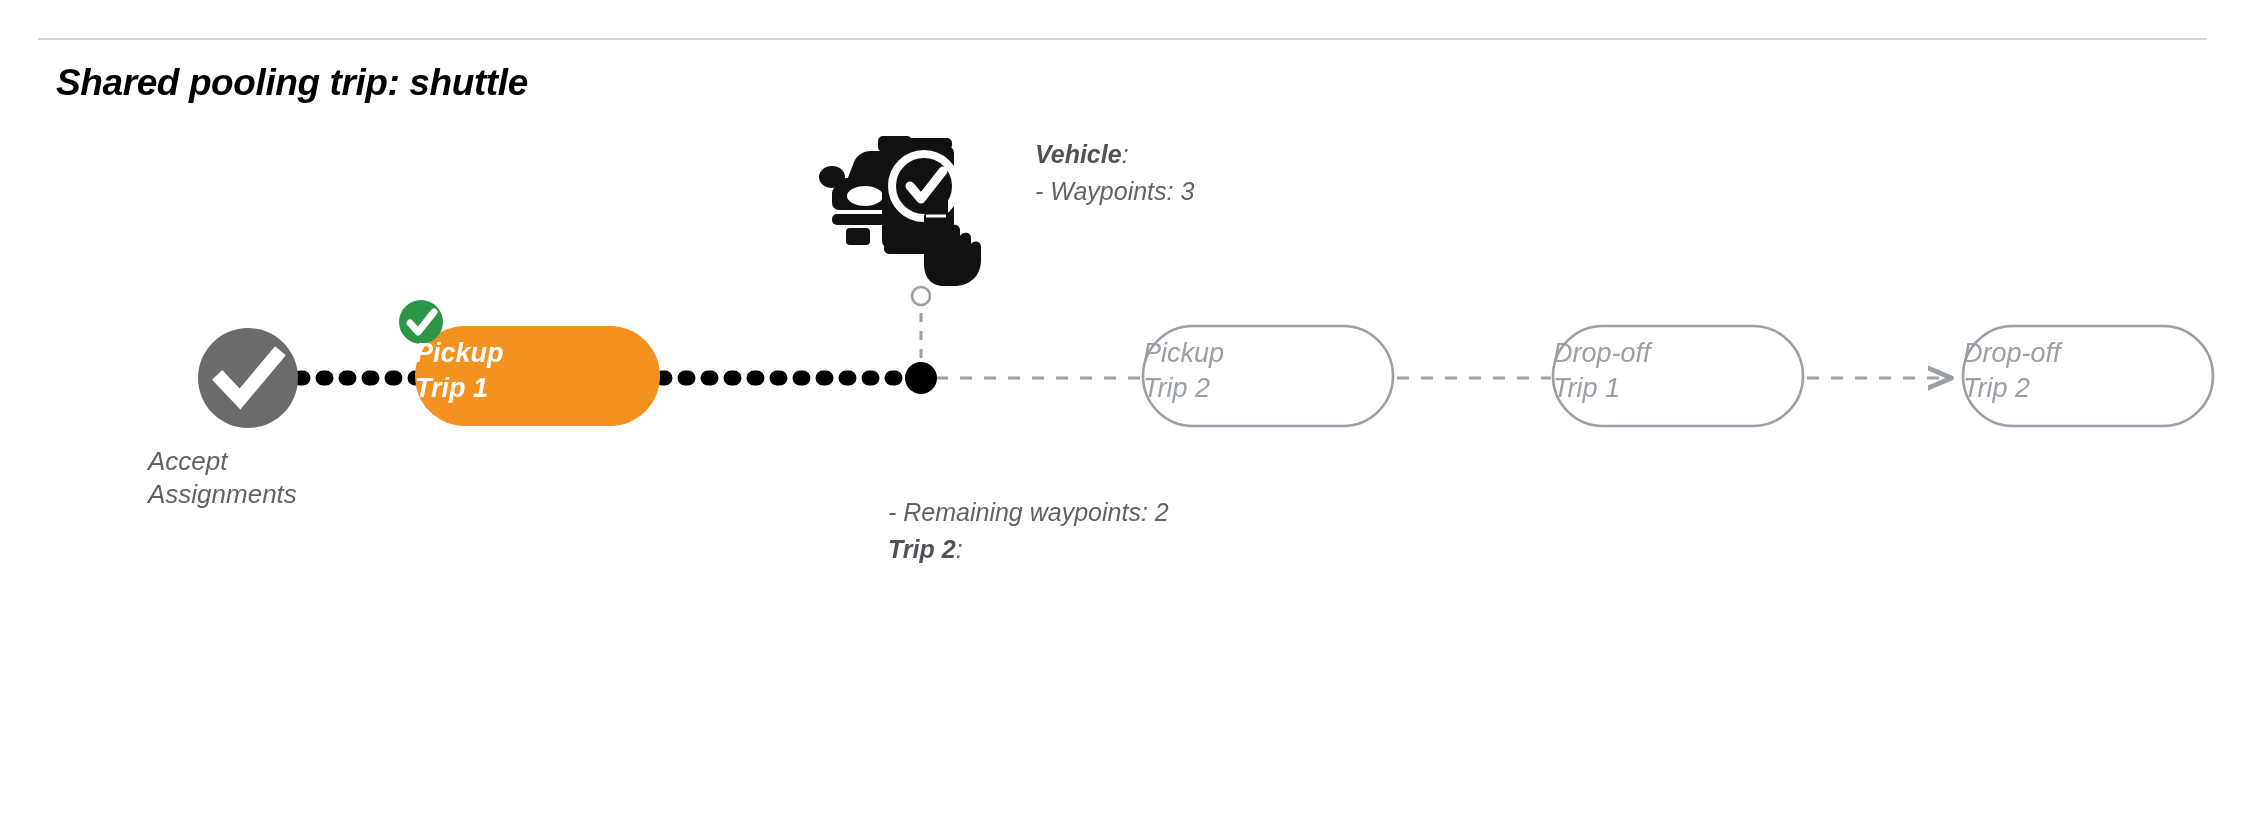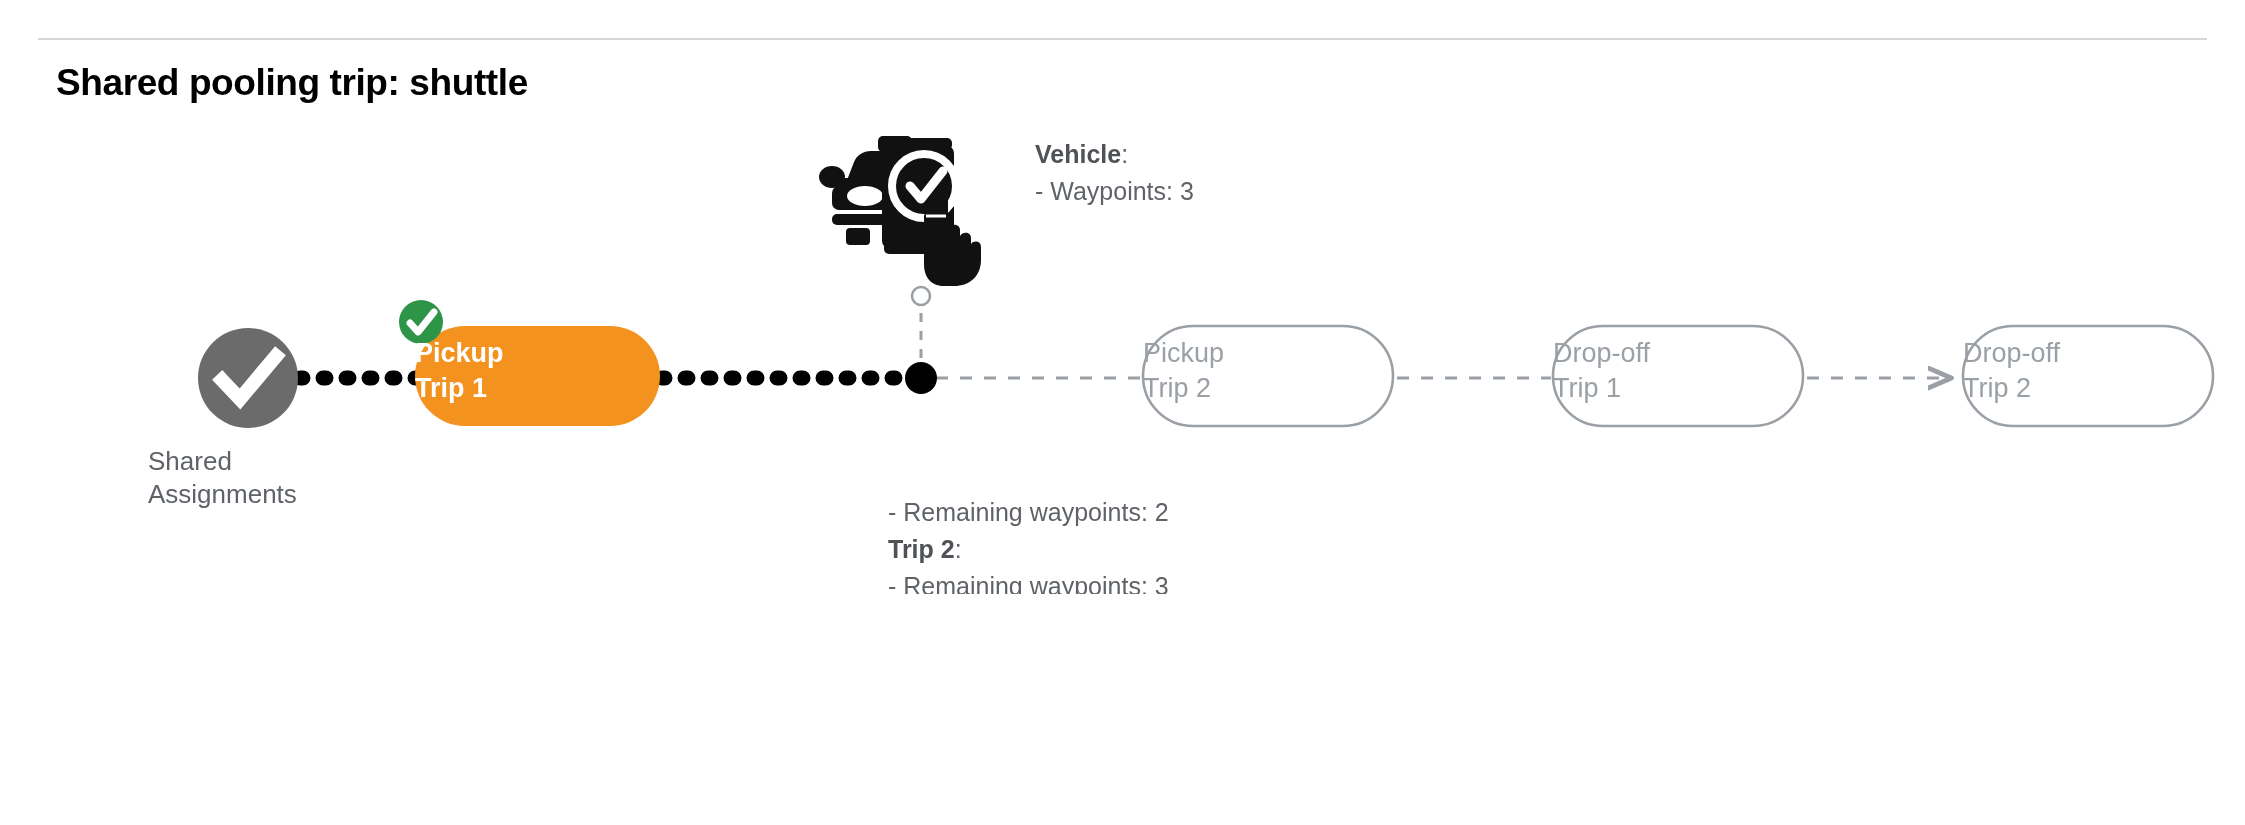--- a/index.html
+++ b/index.html
@@ -11,20 +11,21 @@
   body {
     font-family: "Liberation Sans", sans-serif;
     -webkit-font-smoothing: antialiased;
   }
   #canvas {
     position: relative;
     width: 2245px;
     height: 594px;
     background: #ffffff;
     overflow: hidden;
+    font-style: italic;
   }
 
   
   .divider {
     position: absolute;
     left: 38px;
     width: 2169px;
     height: 2px;
     background: #d6d6d6;
   }
@@ -181,21 +182,21 @@
       <path d="M112 74 C118 66 130 68 130 78 L130 104
                C133 99 142 100 142 106 L142 112
                C145 107 153 108 153 114 L153 120
                C156 116 163 117 163 123 L163 136
                C163 152 152 162 136 162 L126 162
                C112 162 106 152 106 140 L106 92 Z" fill="#111111"></path>
       <path d="M108 92 L128 92" stroke="#ffffff" stroke-width="3"></path>
     </g>
   </svg>
 
-  <div class="node-label accept">Shared
+  <div class="node-label accept">Accept
 Assignments</div>
 
   <div class="node-label active-pill">Pickup
 Trip 1</div>
 
   <div class="node-label ghost-pill p2">Pickup
 Trip 2</div>
 
   <div class="node-label ghost-pill d1">Drop-off
 Trip 1</div>
@@ -208,16 +209,15 @@
       <span class="hdr">Vehicle</span><span>:</span>
     </div>
     <div>- Waypoints: 3</div>
   </div>
 
   <div class="annot" id="trips-annot">
     <div>- Remaining waypoints: 2</div>
     <div>
       <span class="hdr">Trip 2</span><span>:</span>
     </div>
-    <div>- Remaining waypoints: 3</div>
   </div>
 
 </div>
 
 </body></html>

